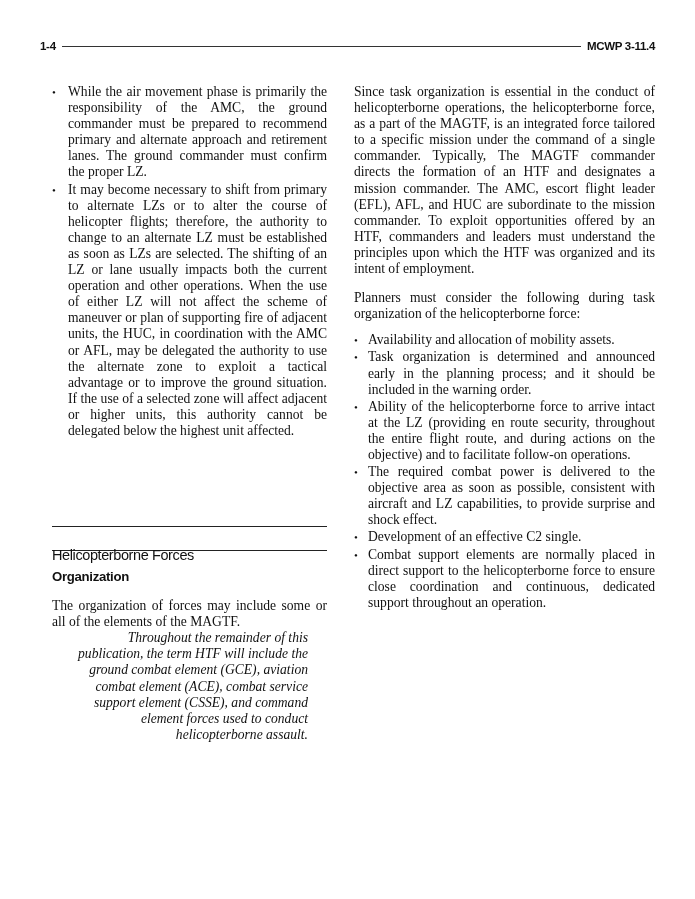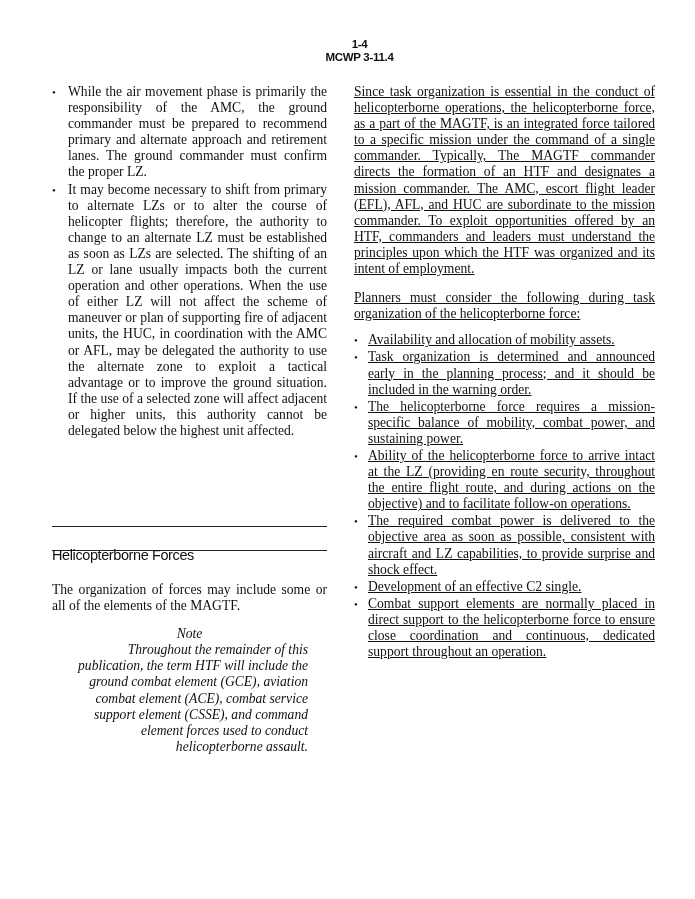--- a/index.html
+++ b/index.html
@@ -1,27 +1,27 @@
 <!DOCTYPE html>
 <html><head>
 <meta charset="utf-8">
 <style>
   html, body { margin:0; padding:0; background:#ffffff; }
   body { width:695px; height:899px; position:relative; overflow:hidden; color:#111; }
   .serif { font-family: "Liberation Serif", "DejaVu Serif", serif; }
   .sans { font-family: "Liberation Sans", "DejaVu Sans", sans-serif; }
 
-  .header { position:absolute; top:38px; left:52px; width:615px; height:16px; display:flex; align-items:center;flex-direction:column; }
+  .header { position:absolute; top:38px; left:40px; width:615px; height:16px; display:flex; align-items:center; }
   .header .pg { font-weight:bold; font-size:11.5px; letter-spacing:-0.3px; }
   .header .rule { flex:1; height:0; border-top:1.4px solid #333; margin:0 6px; }
   .header .pub { font-weight:bold; font-size:11.5px; letter-spacing:-0.3px; }
 
   .col { position:absolute; font-size:13.6px; line-height:16.1px; text-align:justify; }
   .col-left { left:52px; top:84px; width:275px; }
-  .col-right { left:354px; top:84px; width:301px;text-decoration:underline; }
+  .col-right { left:354px; top:84px; width:301px; }
 
   ul.bullets { list-style:none; margin:0; padding:0; }
   ul.bullets li { position:relative; padding-left:16px; margin:0 0 1px 0; }
   ul.bullets li::before { content:"\2022"; position:absolute; left:0; top:0; font-size:11px; }
 
   .col-left ul.bullets li { padding-left:16px; }
   .col-right ul.bullets li { padding-left:14px; }
 
   p { margin:0; }
 
@@ -47,30 +47,29 @@
     <li>While the air movement phase is primarily the responsibility of the AMC, the ground commander must be prepared to recommend primary and alternate approach and retirement lanes. The ground commander must confirm the proper LZ.</li>
     <li>It may become necessary to shift from primary to alternate LZs or to alter the course of helicopter flights; therefore, the authority to change to an alternate LZ must be established as soon as LZs are selected. The shifting of an LZ or lane usually impacts both the current operation and other operations. When the use of either LZ will not affect the scheme of maneuver or plan of supporting fire of adjacent units, the HUC, in coordination with the AMC or AFL, may be delegated the authority to use the alternate zone to exploit a tactical advantage or to improve the ground situation. If the use of a selected zone will affect adjacent or higher units, this authority cannot be delegated below the highest unit affected.</li>
   </ul>
 </div>
 
 <div class="sec-head">
   <span class="sans">Helicopterborne Forces</span>
 </div>
 
 <div class="col serif" style="left:52px; top:569px; width:275px;">
+  <div class="sub-head sans">Organization</div>
   <p style="margin-top:13px;">The organization of forces may include some or all of the elements of the MAGTF.</p>
-  <div class="note-title" style="margin-top:12px;">Note</div>
   <div class="note-body">Throughout the remainder of this publication, the term HTF will include the ground combat element (GCE), aviation combat element (ACE), combat service support element (CSSE), and command element forces used to conduct helicopterborne assault.</div>
 </div>
 
 <div class="col col-right serif">
   <p>Since task organization is essential in the conduct of helicopterborne operations, the helicopterborne force, as a part of the MAGTF, is an integrated force tailored to a specific mission under the command of a single commander. Typically, The MAGTF commander directs the formation of an HTF and designates a mission commander. The AMC, escort flight leader (EFL), AFL, and HUC are subordinate to the mission commander. To exploit opportunities offered by an HTF, commanders and leaders must understand the principles upon which the HTF was organized and its intent of employment.</p>
   <p style="margin-top:13px;">Planners must consider the following during task organization of the helicopterborne force:</p>
   <ul class="bullets" style="margin-top:10px;">
     <li>Availability and allocation of mobility assets.</li>
     <li>Task organization is determined and announced early in the planning process; and it should be included in the warning order.</li>
-    <li>The helicopterborne force requires a mission-specific balance of mobility, combat power, and sustaining power.</li>
     <li>Ability of the helicopterborne force to arrive intact at the LZ (providing en route security, throughout the entire flight route, and during actions on the objective) and to facilitate follow-on operations.</li>
     <li>The required combat power is delivered to the objective area as soon as possible, consistent with aircraft and LZ capabilities, to provide surprise and shock effect.</li>
     <li>Development of an effective C2 single.</li>
     <li>Combat support elements are normally placed in direct support to the helicopterborne force to ensure close coordination and continuous, dedicated support throughout an operation.</li>
   </ul>
 </div>
 
 </body></html>

